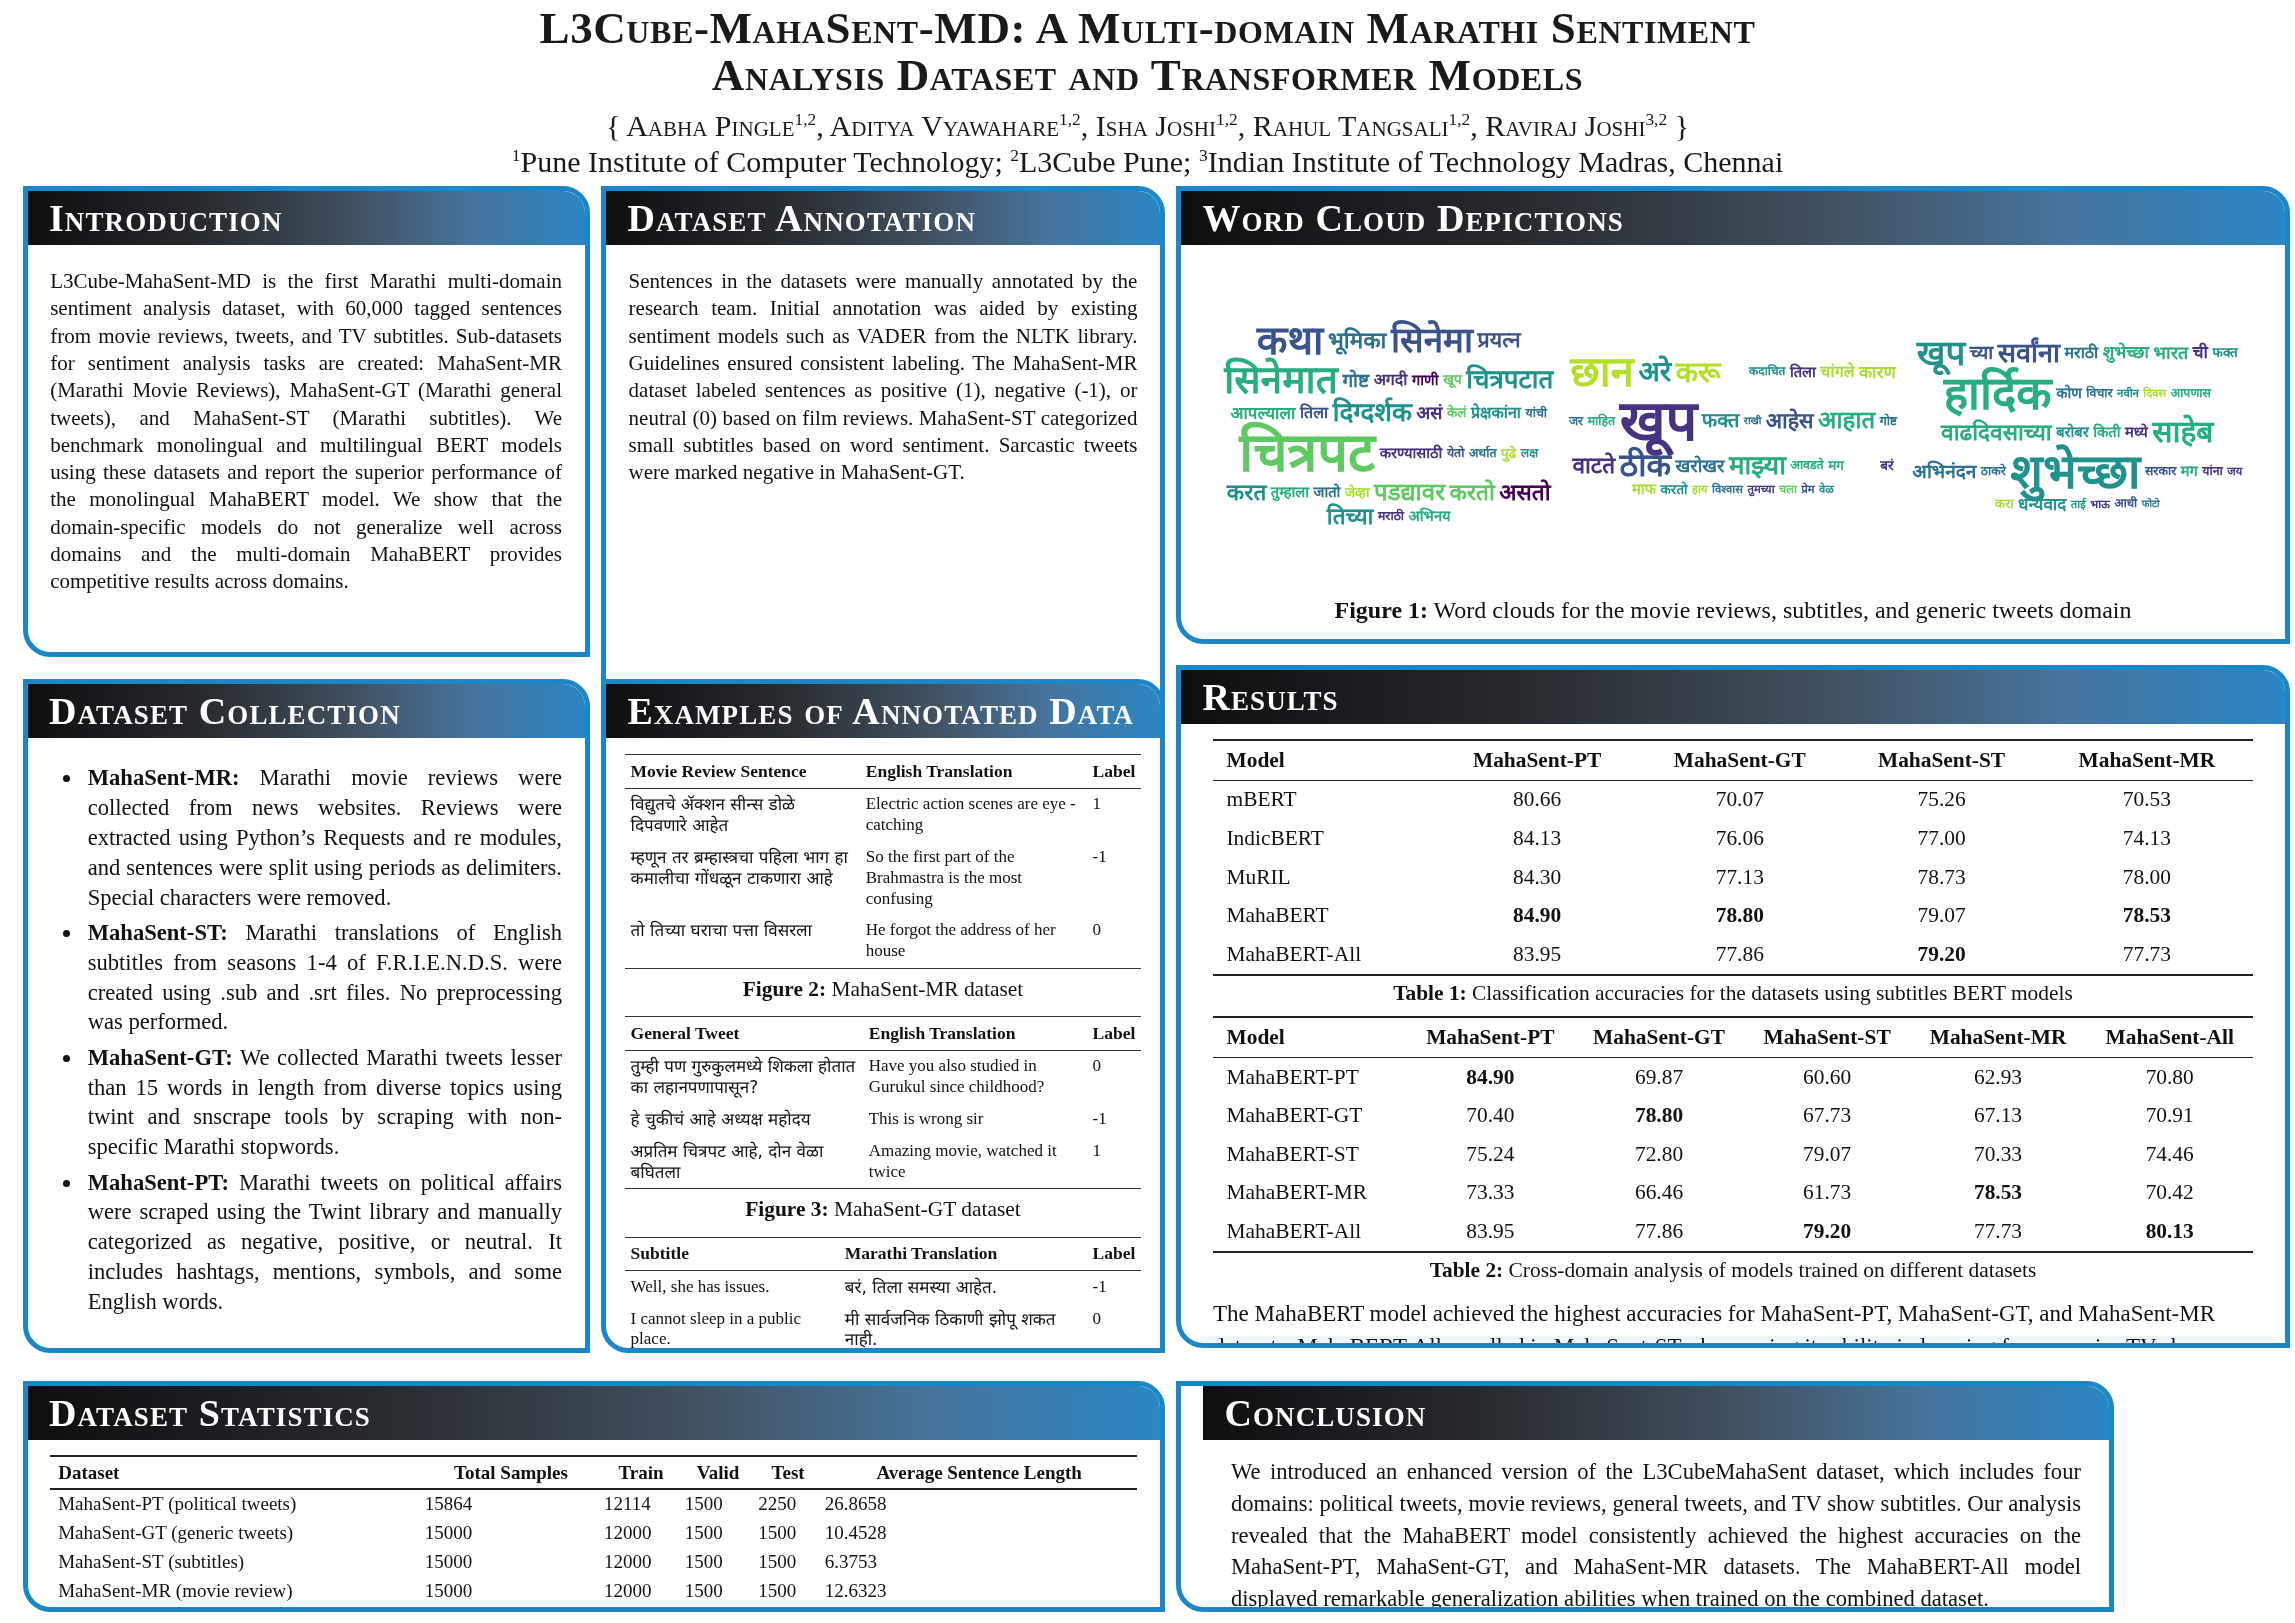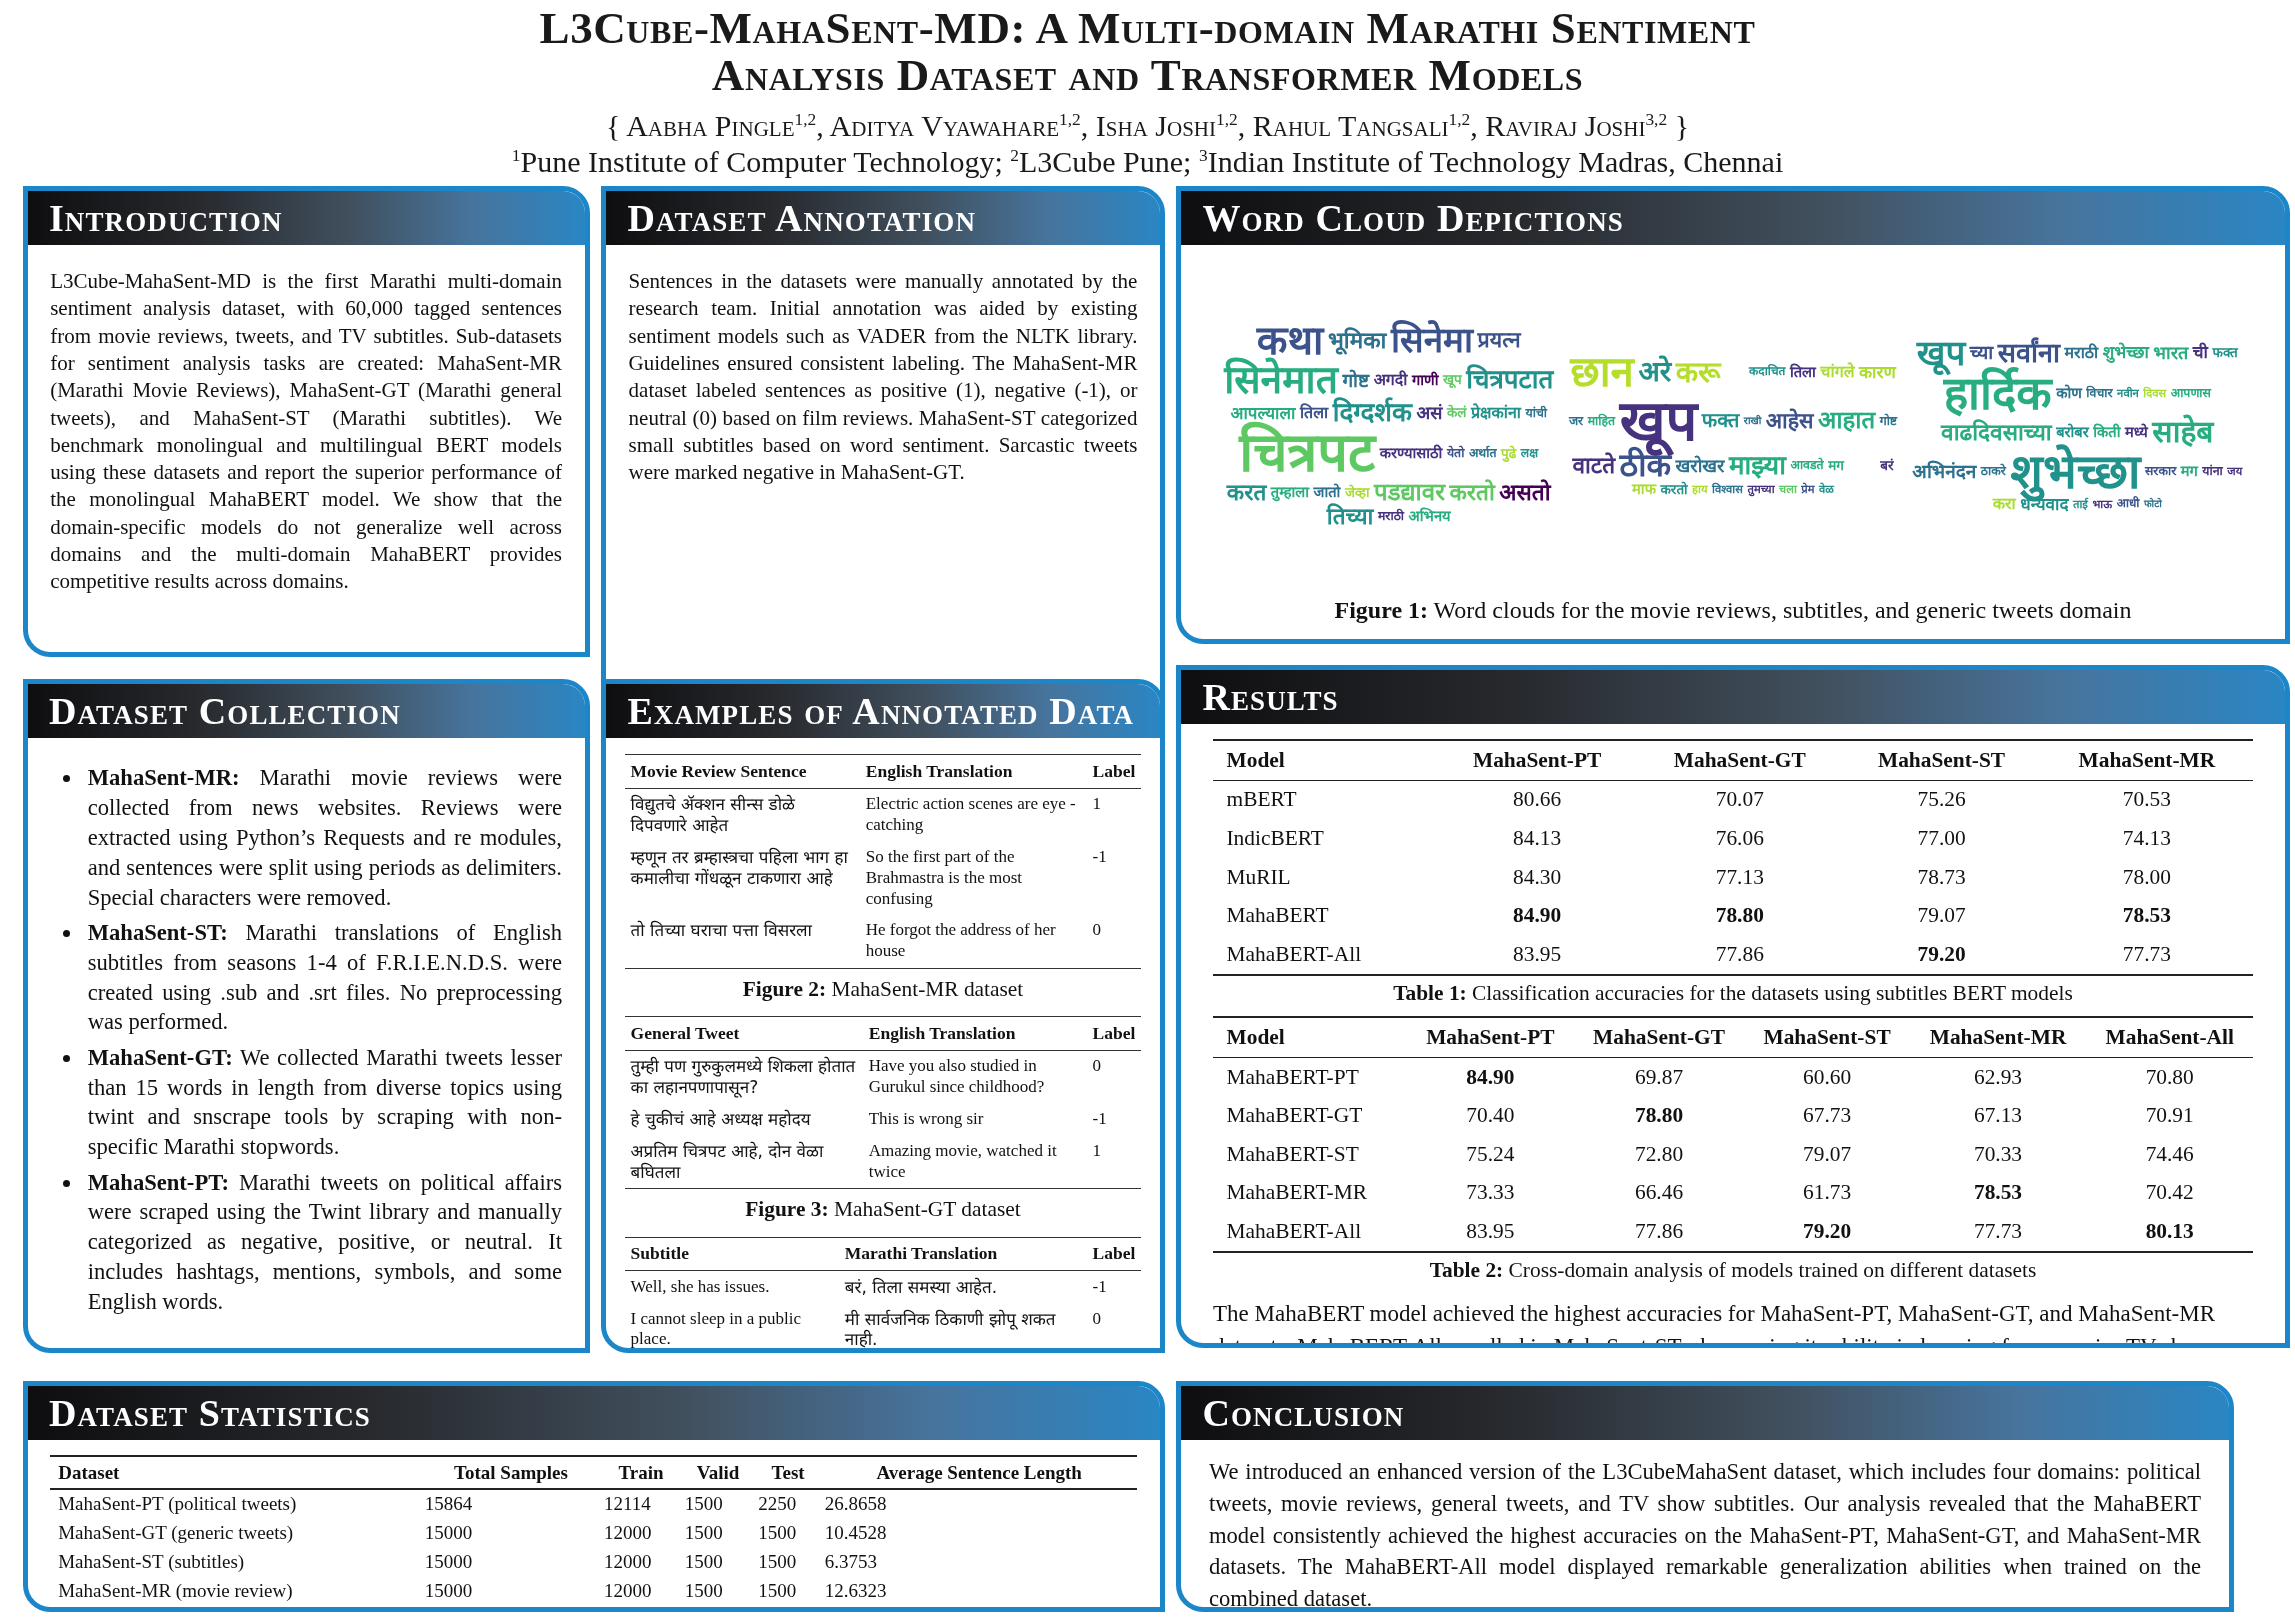--- a/index.html
+++ b/index.html
@@ -181,21 +181,21 @@
         <span style="font-size: 14.7px; color: rgb(39, 173, 129);">किती</span>
         <span style="font-size: 14.7px; color: rgb(70, 50, 126);">मध्ये</span>
         <span style="font-size: 30px; color: rgb(39, 173, 129);">साहेब</span>
         <span style="font-size: 19px; color: rgb(44, 114, 142);">अभिनंदन</span>
         <span style="font-size: 12.4px; color: rgb(44, 114, 142);">ठाकरे</span>
         <span style="font-size: 48px; color: rgb(33, 145, 140);">शुभेच्छा</span>
         <span style="font-size: 12.4px; color: rgb(59, 82, 139);">सरकार</span>
         <span style="font-size: 14.7px; color: rgb(39, 173, 129);">मग</span>
         <span style="font-size: 12.4px; color: rgb(70, 50, 126);">यांना</span>
         <span style="font-size: 11.3px; color: rgb(70, 50, 126);">जय</span>
-        <span style="font-size: 16px; color: rgb(170, 220, 50);">करा</span>
+        <span style="font-size: 13px; color: rgb(170, 220, 50);">करा</span>
         <span style="font-size: 17px; color: rgb(33, 145, 140);">धन्यवाद</span>
         <span style="font-size: 11.3px; color: rgb(33, 145, 140);">ताई</span>
         <span style="font-size: 11.3px; color: rgb(70, 50, 126);">भाऊ</span>
         <span style="font-size: 12px; color: rgb(59, 82, 139); text-align: center;">आधी</span>
         <span style="font-size: 10px; color: rgb(44, 114, 142);">फोटो</span>
       </div>
   </div>
   <div class="caption"><b>Figure 1:</b><span> Word clouds for the movie reviews, subtitles, and generic tweets domain</span></div>
 </section>
 
@@ -477,21 +477,21 @@
               <td class="num">6000</td>
               <td class="num">6750</td>
               <td class="num">14.2630</td>
             </tr>
           </tbody>
         </table>
       </div>
   </div>
 </section>
 
-<section class="box" style="left:1176px;top:1381px;width:1058px;height:231px;">
+<section class="box" style="left:1176px;top:1381px;width:938px;height:231px;padding-left:22px;">
   <div class="box-head">
       <span>Conclusion</span>
     </div>
   <div class="box-body" style="padding:11.3px 28px;">
     <p class="jtext" style="font-size:22.6px;line-height:1.4;margin:0;">We introduced an enhanced version of the L3CubeMahaSent dataset, which includes four domains: political tweets, movie reviews, general tweets, and TV show subtitles. Our analysis revealed that the MahaBERT model consistently achieved the highest accuracies on the MahaSent-PT, MahaSent-GT, and MahaSent-MR datasets. The MahaBERT-All model displayed remarkable generalization abilities when trained on the combined dataset.</p>
   </div>
 </section>
 
 
 </body></html>

